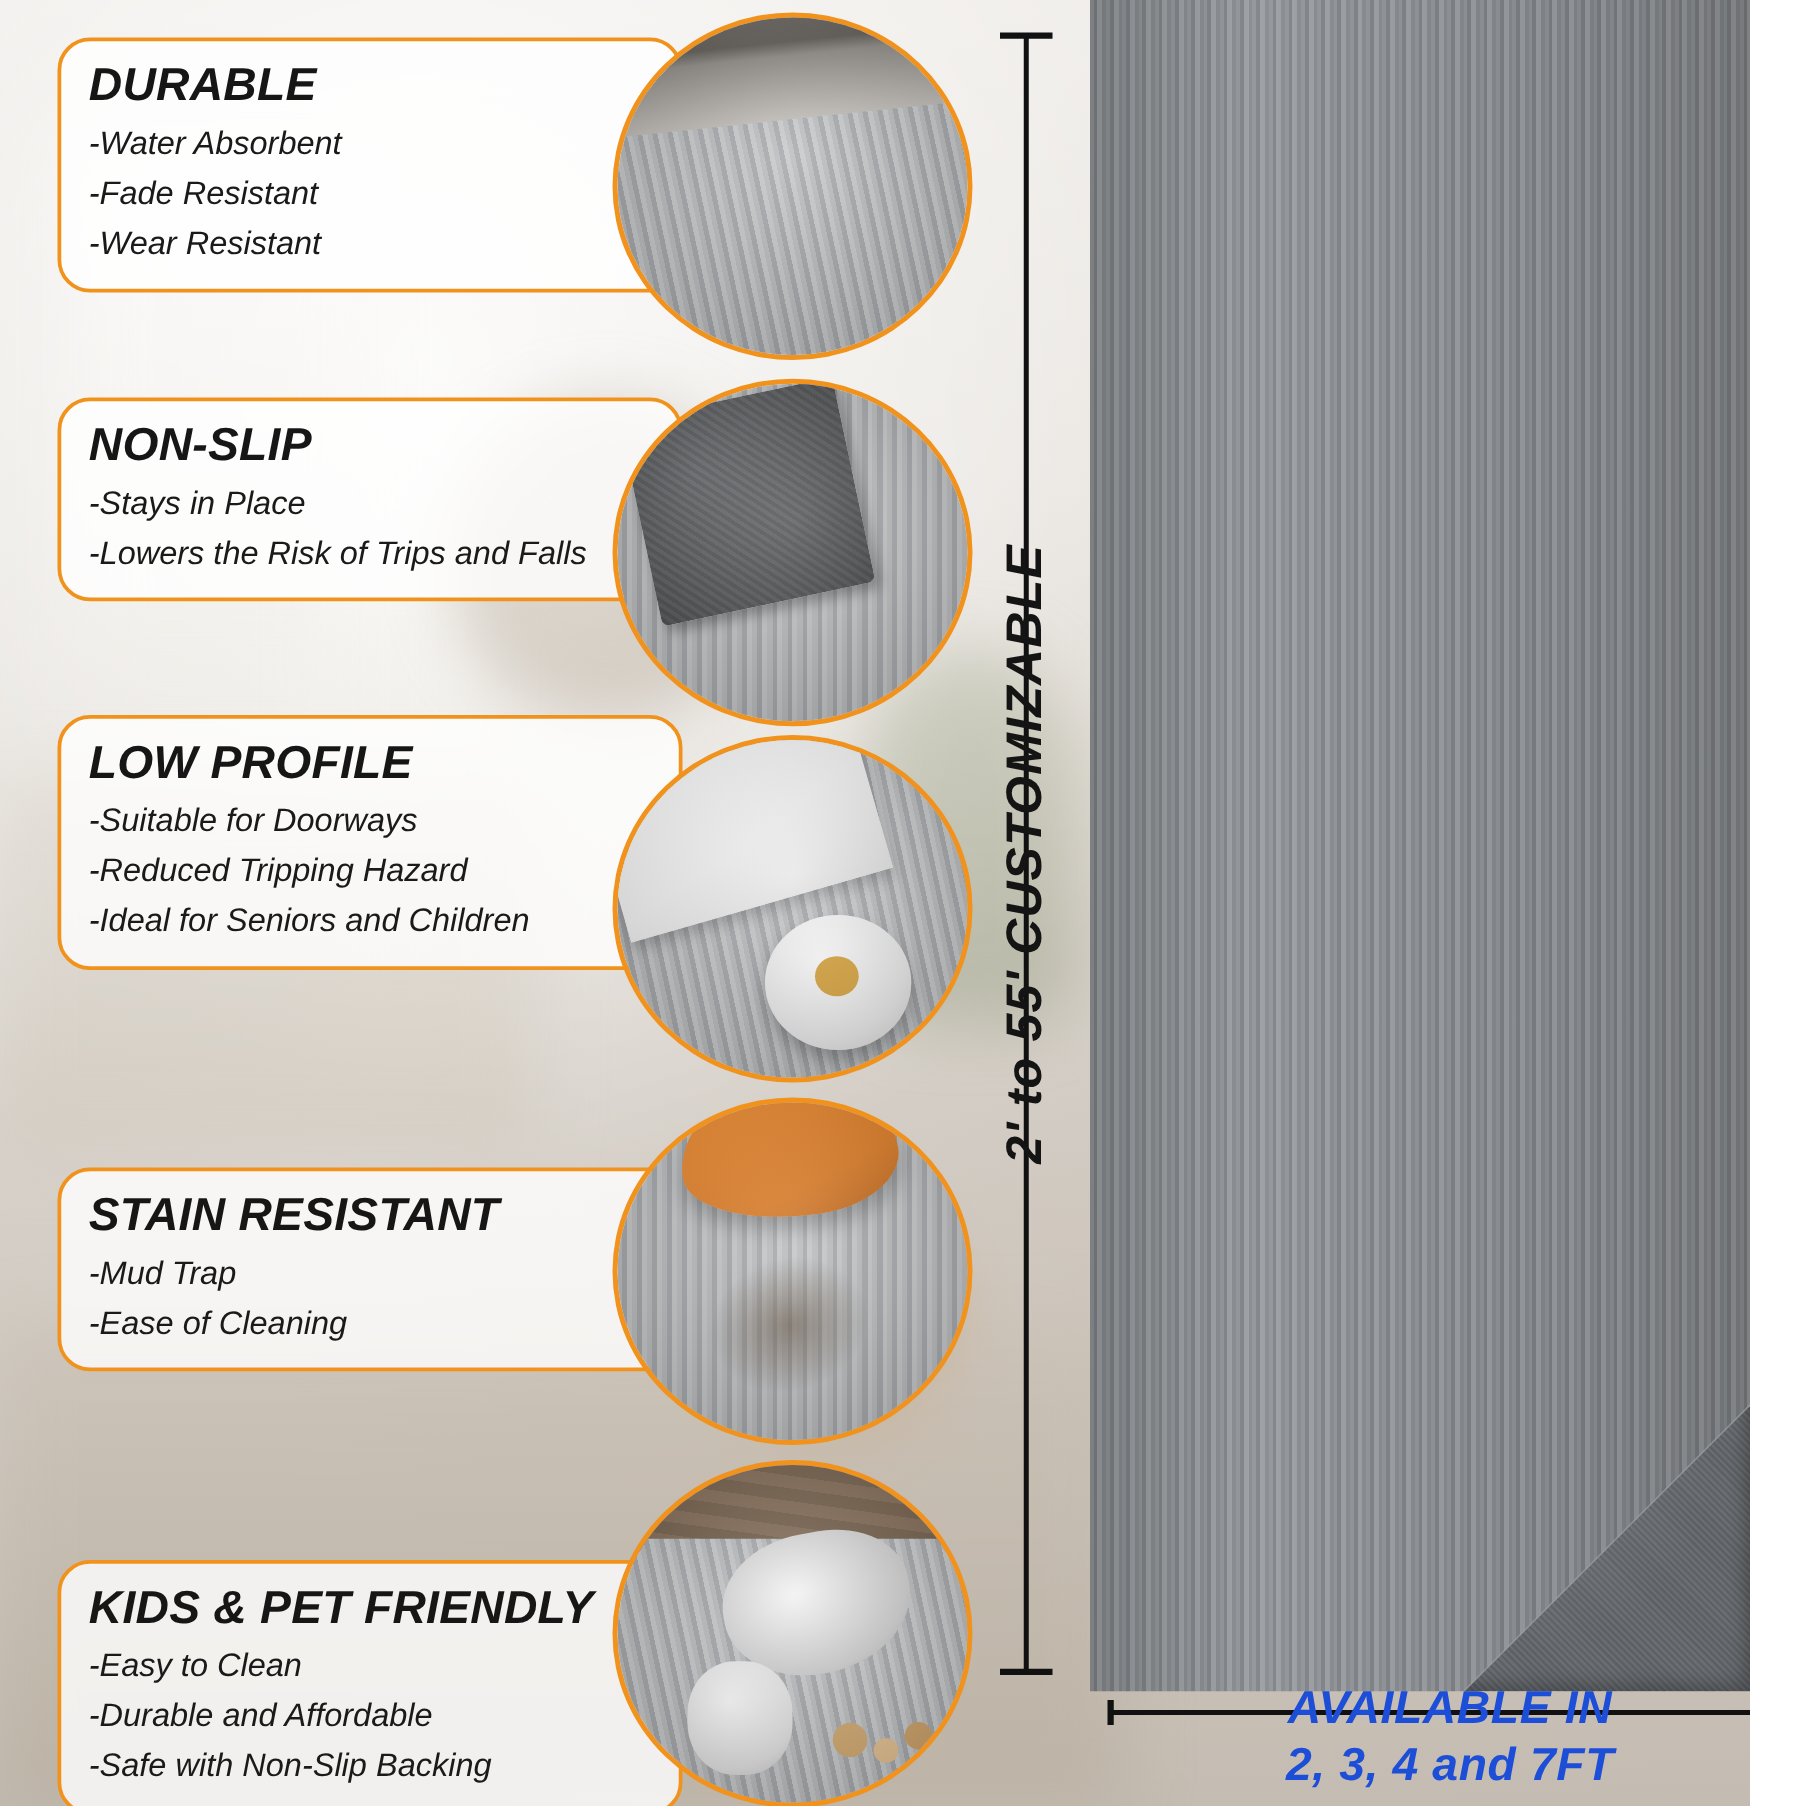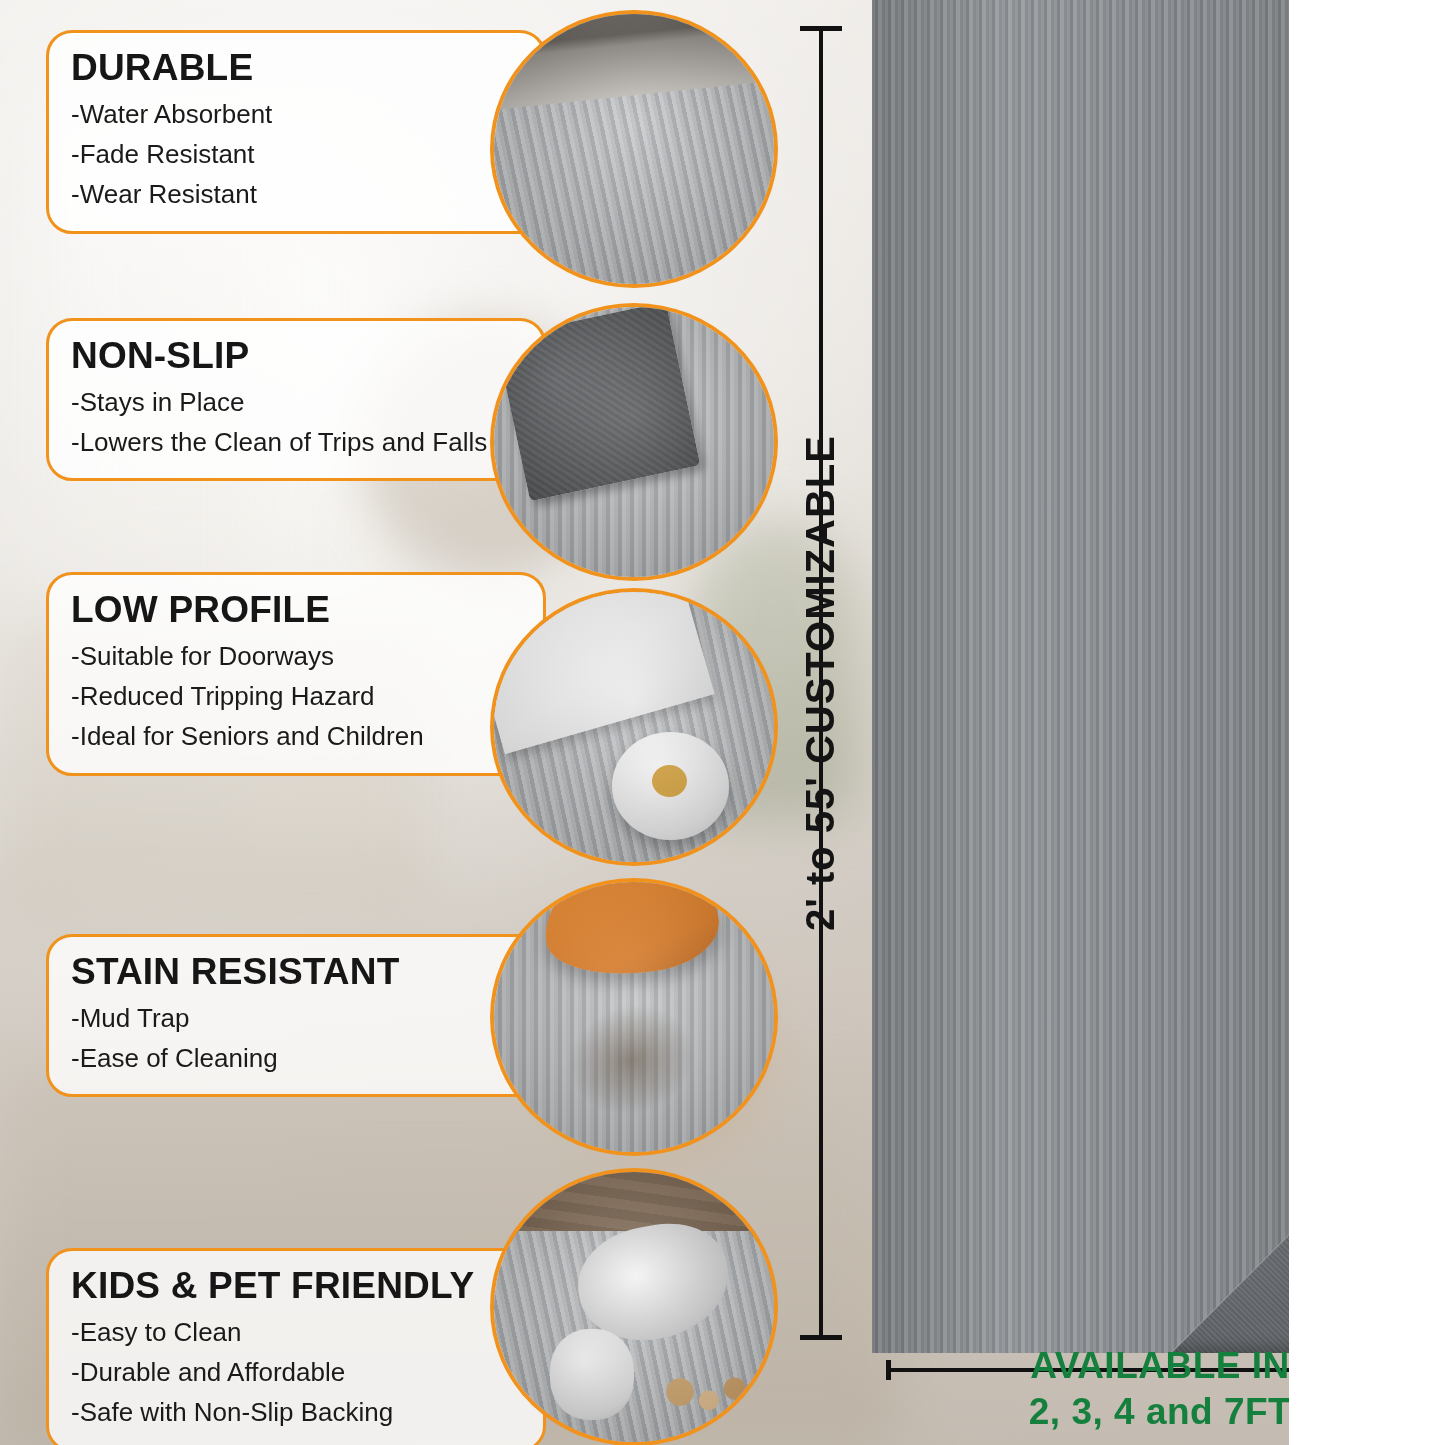--- a/index.html
+++ b/index.html
@@ -5,24 +5,25 @@
   html, body {
     margin: 0;
     padding: 0;
     background: #ffffff;
   }
   body {
     font-family: "Liberation Sans", sans-serif;
   }
   #page {
     position: relative;
-    width: 1289px;
+    width: 1400px;
     height: 1445px;
     overflow: hidden;
     background: #e9e6e1;
+    font-style: italic;
   }
 
   
   .bg {
     position: absolute;
     inset: 0;
     background:
       radial-gradient(circle at 24% 20%, rgba(255,255,255,0.85) 0%, rgba(255,255,255,0) 45%),
       radial-gradient(circle at 70% 78%, rgba(200,190,180,0.55) 0%, rgba(200,190,180,0) 50%),
       linear-gradient(180deg,#efece8 0%, #e4e0da 38%, #d9d4cd 60%, #cfc8bf 78%, #c3bbb1 100%);
@@ -160,21 +161,21 @@
   .h-cap.left { left: 6px; }
   .h-cap.right { right: 6px; }
   .h-label {
     position: absolute;
     left: 880px; top: 1343px;
     width: 560px;
     text-align: center;
     font-weight: bold;
     font-size: 37px;
     line-height: 46px;
-    color: #15803d;
+    color: #1d4ed8;
     letter-spacing: .5px;
   }
   .h-label .l2 { display: block; }
 
   
   .feature {
     position: absolute;
     left: 46px;
     width: 500px;
   }
@@ -333,21 +334,21 @@
     <div class="ph-ribs diag"></div>
     <div class="ph-door"></div>
     <div class="ph-vig"></div>
   </div>
 
   <div class="feature" style="top:318px;">
     <div class="feature-card">
       <div class="feature-title">NON-SLIP</div>
       <ul class="feature-list">
         <li>-Stays in Place</li>
-        <li>-Lowers the Clean of Trips and Falls</li>
+        <li>-Lowers the Risk of Trips and Falls</li>
       </ul>
     </div>
   </div>
   <div class="feature-photo" style="left:490px; top:303px; width:280px; height:270px;">
     <div class="ph-ribs"></div>
     <div class="ph-backing"></div>
     <div class="ph-vig"></div>
   </div>
 
   <div class="feature" style="top:572px;">

